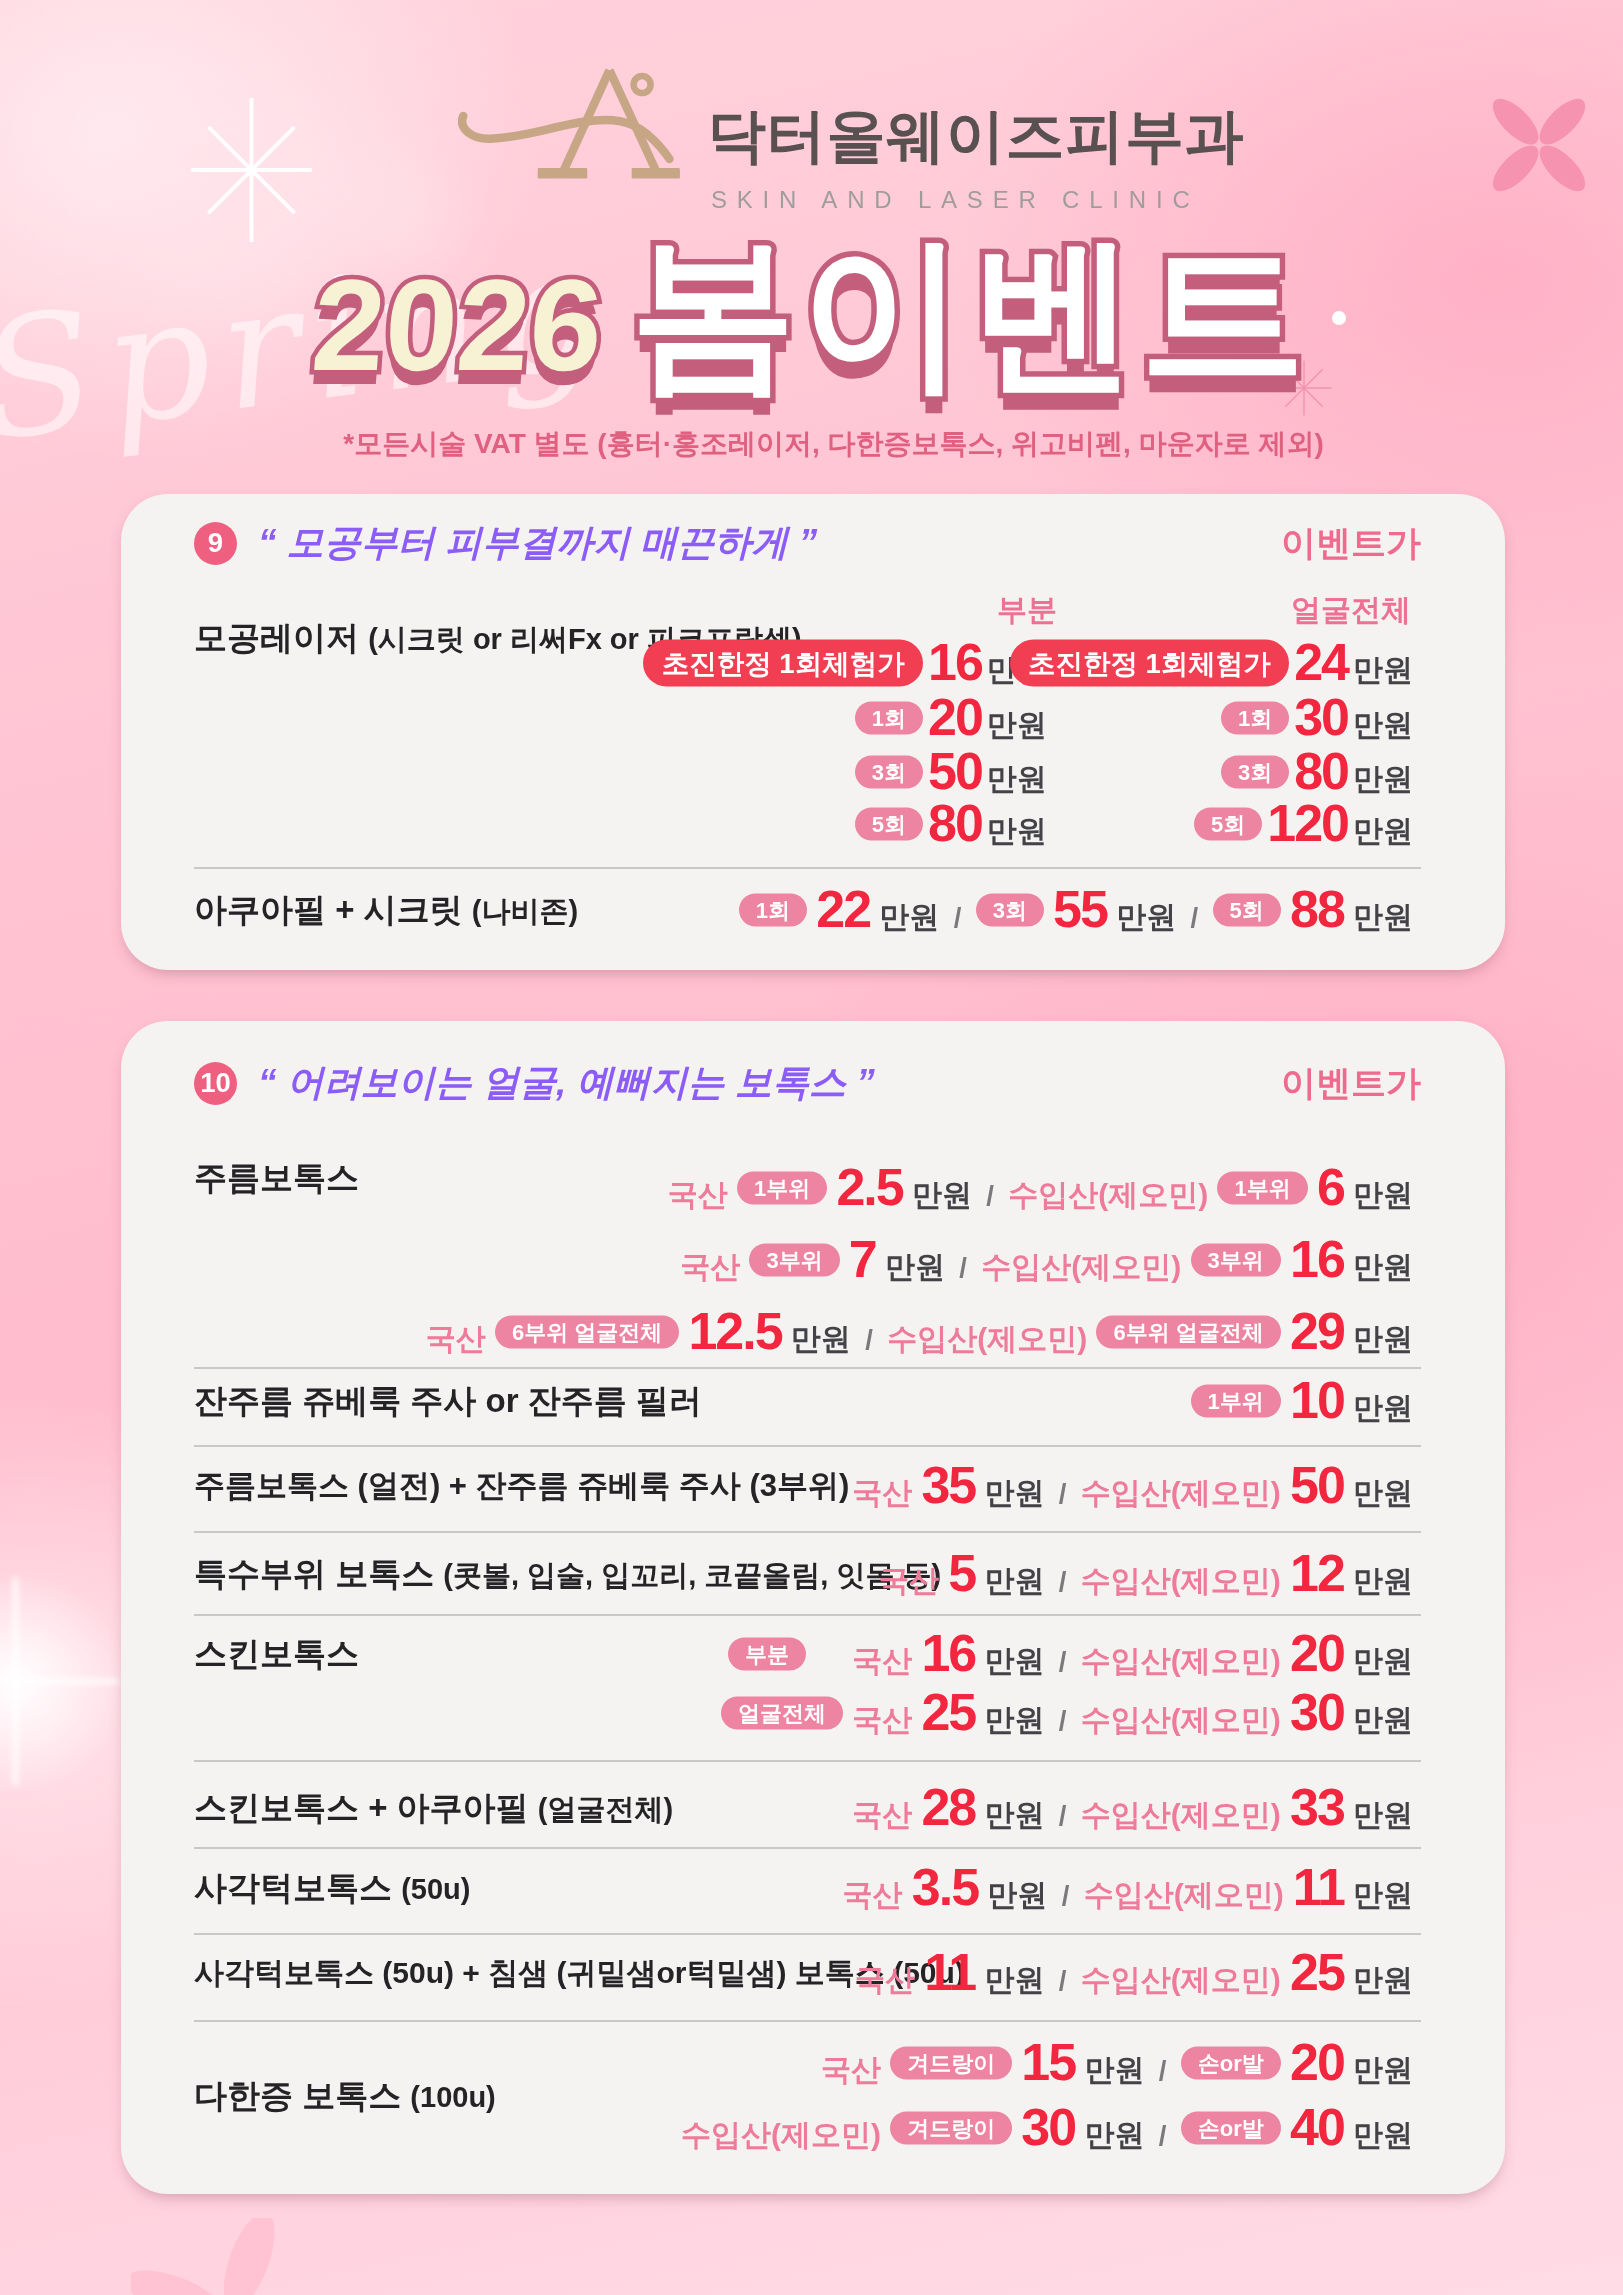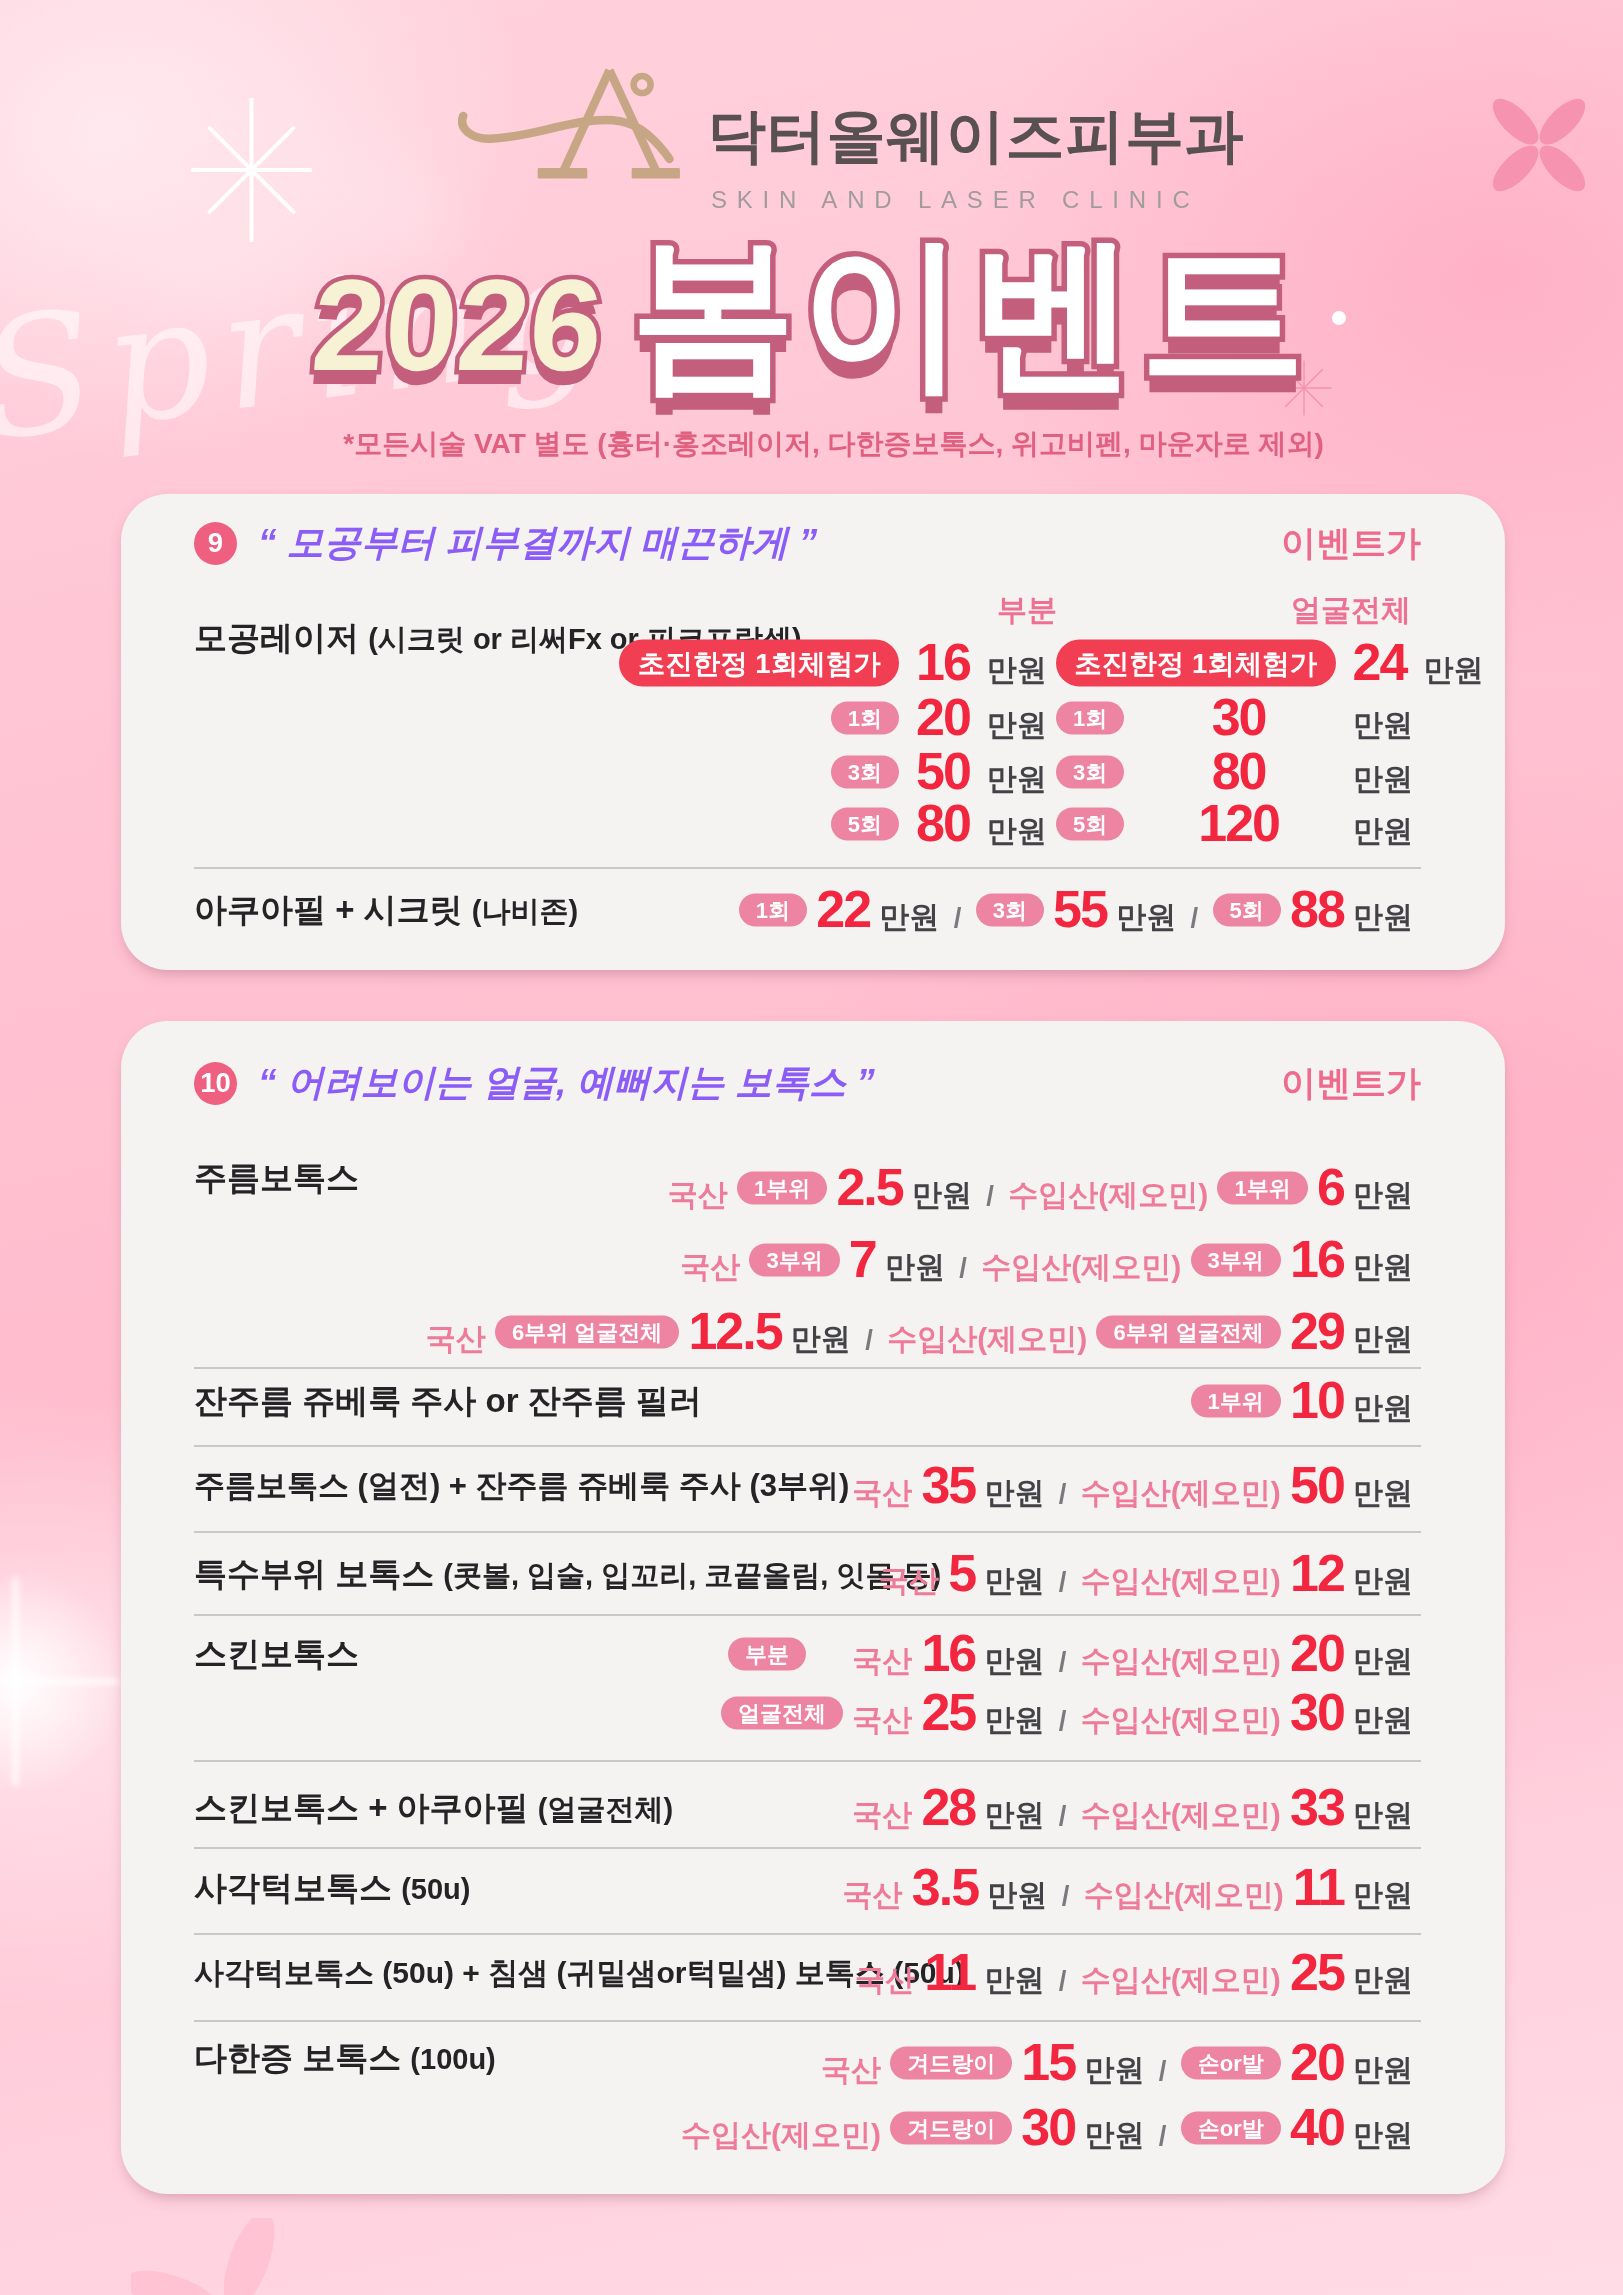--- a/index.html
+++ b/index.html
@@ -52,21 +52,21 @@
   .sec-num{width:43px; height:43px; border-radius:50%; background:#ee5f80; color:#fff; font-size:27.5px; font-weight:800;
     display:flex; align-items:center; justify-content:center; flex:0 0 auto;}
   .sec-quote{margin-left:21px; font-size:37px; font-weight:600; font-style:italic; color:#8b5cf6; white-space:nowrap;}
   .event-label{margin-left:auto; font-size:35px; font-weight:800; color:var(--pink-head);}
   .row-label{position:absolute; left:73px; transform:translateY(-50%); font-size:33px; font-weight:800; color:var(--ink); white-space:nowrap;}
   .row-label .sub{font-size:29px; font-weight:700;}
   .row-sub{position:absolute; left:73px; transform:translateY(-50%); font-size:29px; font-weight:700; color:var(--ink); white-space:nowrap;}
   .col-head{position:absolute; transform:translate(-50%,-50%); font-size:30px; font-weight:800; color:#ee7193;}
   .divider{position:absolute; left:73px; right:84px; height:2px; background:#c9c7c8;}
   .pline{position:absolute; right:92px; transform:translateY(-50%); display:flex; align-items:baseline; gap:9.2px; white-space:nowrap;}
-  .pline .col{display:flex; align-items:baseline; gap:17px; justify-content:space-between;}
+  .pline .col{display:flex; align-items:baseline; gap:5px; justify-content:flex-end;}
   .pline .col.c2{width:357px;}
   .num{font-size:52px; font-weight:800; color:var(--red); letter-spacing:-2px; line-height:1;}
   .unit{font-size:30px; font-weight:700; color:var(--gray);}
   .lbl{font-size:30px; font-weight:800; color:var(--pink-text);}
   .sep{font-size:27.5px; font-weight:600; color:#7b797e; margin:0 5.2px;}
   .badge{display:inline-flex; align-items:center; justify-content:center; align-self:center; line-height:1.15;
     background:var(--pink-badge); color:#fff; font-size:22px; font-weight:800; border-radius:34px; padding:4px 17px;}
   .badge.red{background:var(--red-badge); font-size:27.5px; padding:7.9px 18.3px;}
   .badge.gap{margin-right:37px;}
 </style>
@@ -360,21 +360,21 @@
       <span class="num">11</span>
         <span class="unit">만원</span>
       <span class="sep">/</span>
       <span class="lbl">수입산(제오민)</span>
       <span class="num">25</span>
         <span class="unit">만원</span>
     </div>
 
     <div class="divider" style="top:999px;"></div>
 
-    <div class="row-label" style="top:1037px;">
+    <div class="row-label" style="top:1075px;">
       <span>다한증 보톡스</span> <span class="sub">(100u)</span>
     </div>
     <div class="pline" style="top:1042px;">
       <span class="lbl">국산</span>
       <span class="badge">겨드랑이</span>
       <span class="num">15</span>
         <span class="unit">만원</span>
       <span class="sep">/</span>
       <span class="badge">손or발</span>
       <span class="num">20</span>

